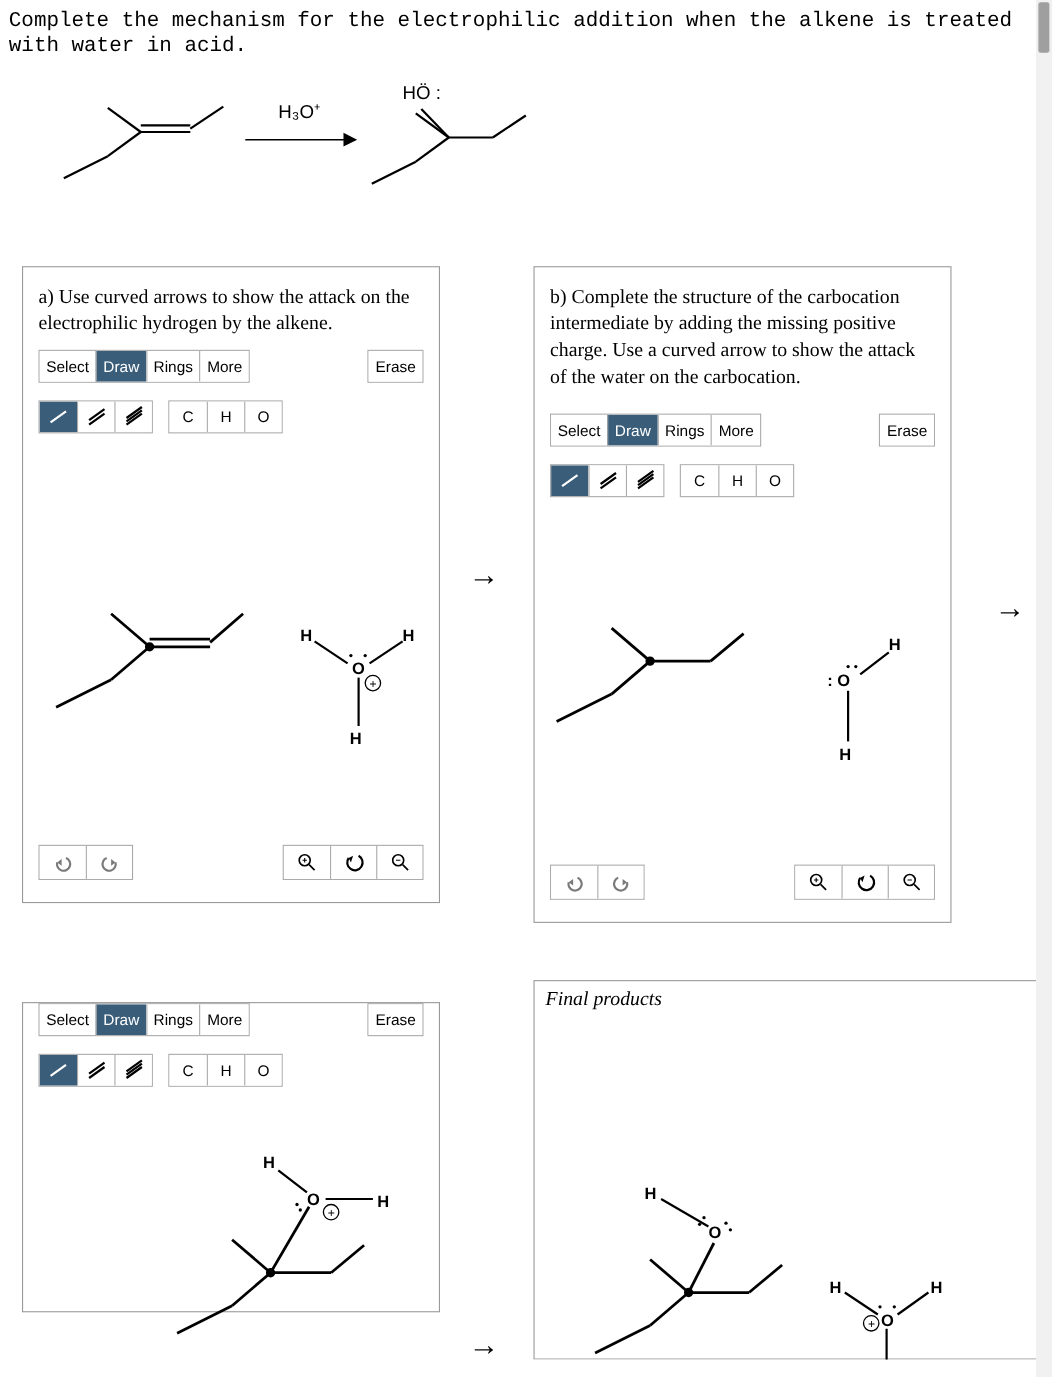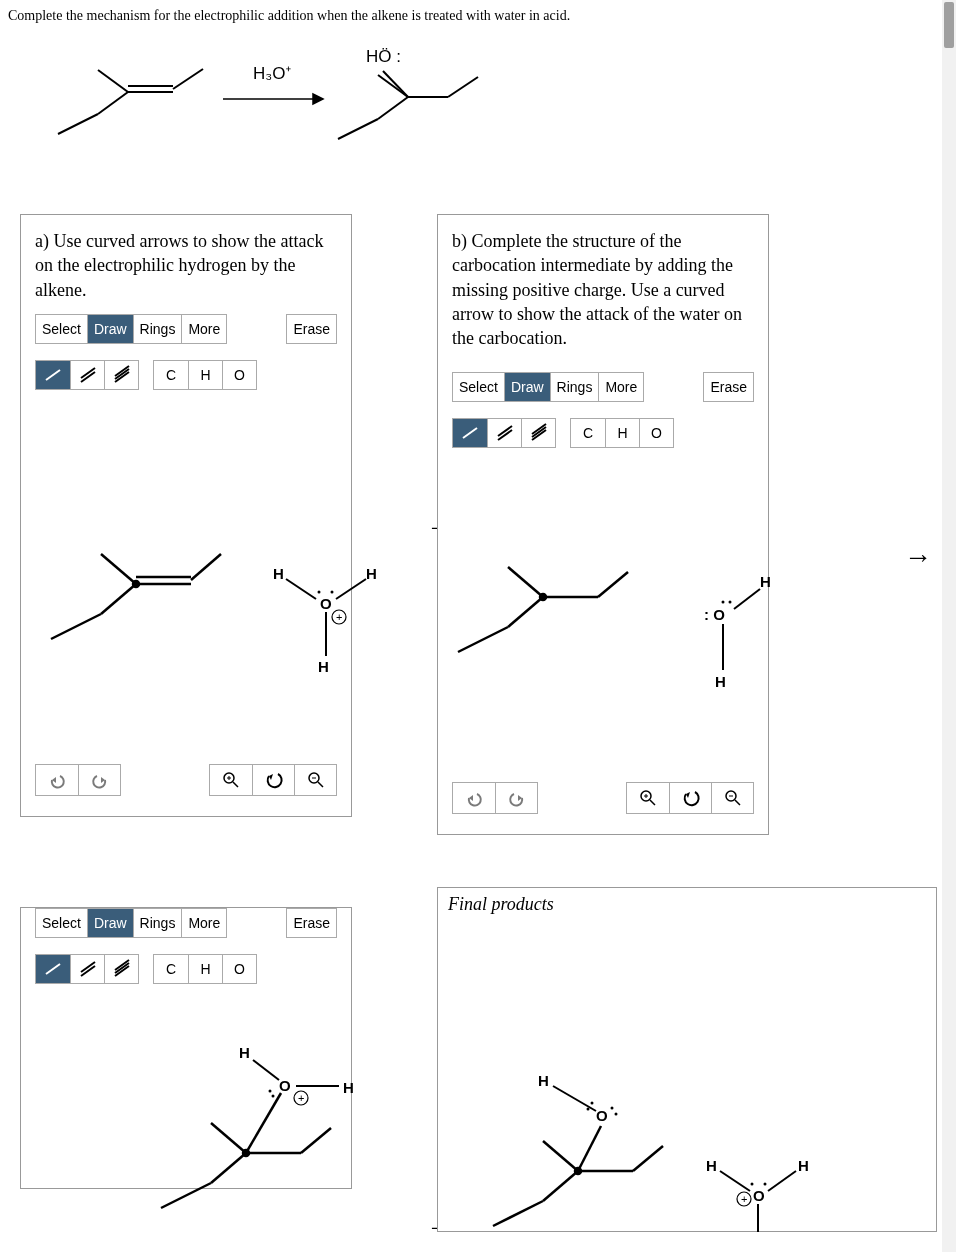--- a/index.html
+++ b/index.html
@@ -1,24 +1,24 @@
 <!DOCTYPE html>
 <html><head>
 <meta charset="utf-8">
 <style>
   * { box-sizing: border-box; }
   body { font-family: Georgia, 'Times New Roman', serif; font-size: 17px; margin: 0; padding: 8px 0 0 8px; color: #000; background: #fff; }
   .page { width: 940px; position: relative; }
-  .question { margin: 0 0 20px 0; font-family: Liberation Serif, serif; font-size: 14px; }
+  .question { margin: 0 0 20px 0; font-family: Liberation Mono, monospace; font-size: 19px; }
   .scheme-top { height: 120px; position: relative; margin: 0 0 50px 0; }
   .scheme-top svg { position:absolute; top:0; left:20px; }
 
   .parts { display: flex; gap: 85px; align-items: flex-start; margin-left: 12px;}
   .left-col, .right-col { display: flex; flex-direction: column; }
-  .panel { border: 1px solid #999; background: #fff; width: 332px; position: relative; }
+  .panel { border: 1px solid #999; background: #fff; width: 380px; position: relative; }
   .panel-prompt { padding: 14px 14px 12px 14px; font-family: 'Times New Roman', serif; font-size: 18px; line-height: 1.35; }
   .panel-b .panel-prompt { padding-bottom: 22px; }
   .final-title { padding: 6px 10px; font-style: italic; font-family: 'Times New Roman', serif; font-size: 18px; }
 
   
   .toolbar { display: flex; padding: 0 14px 10px 14px; font-family: Arial, sans-serif; font-size: 14px; }
   .btn-group { display: flex; border: 1px solid #aaa; overflow: hidden; }
   .btn { height: 28px; min-width: 44px; display:flex; align-items:center; justify-content:center; background:#fff; border:0; font-family: Arial, sans-serif; font-size: 14px; cursor:pointer; }
   .btn + .btn { border-left: 1px solid #aaa; }
   .btn.active { background:#3a5d7a; color:#ffffff; }

